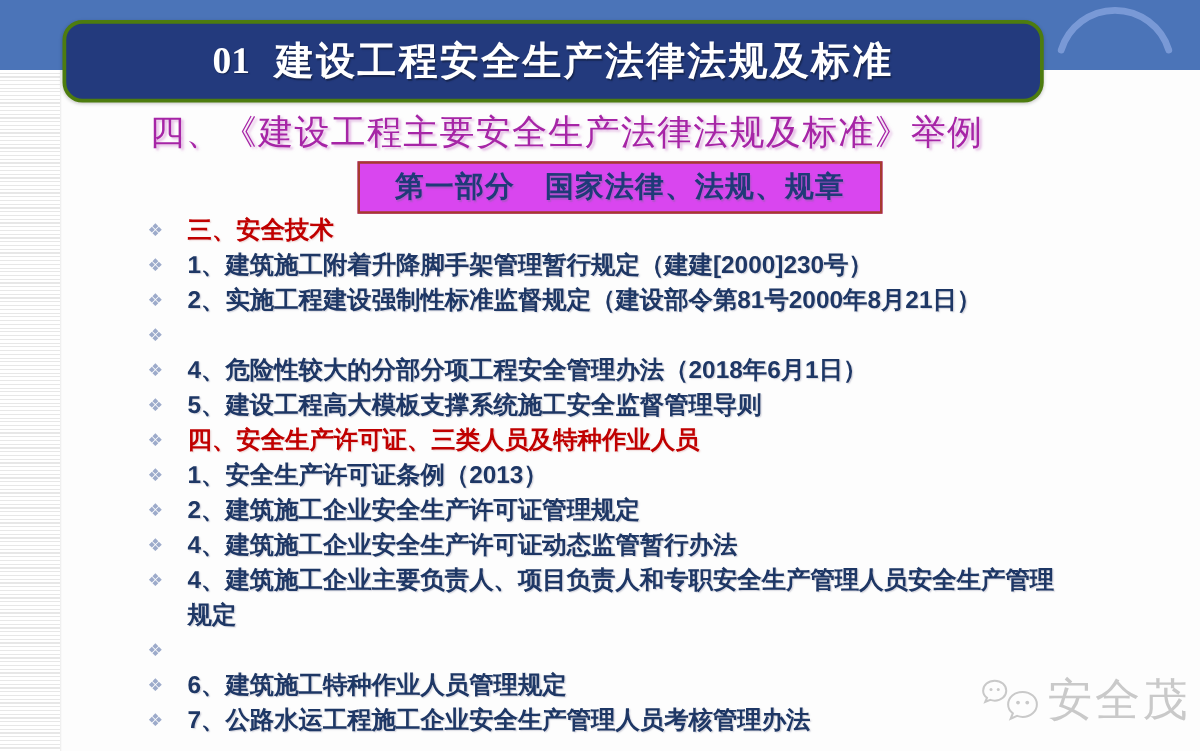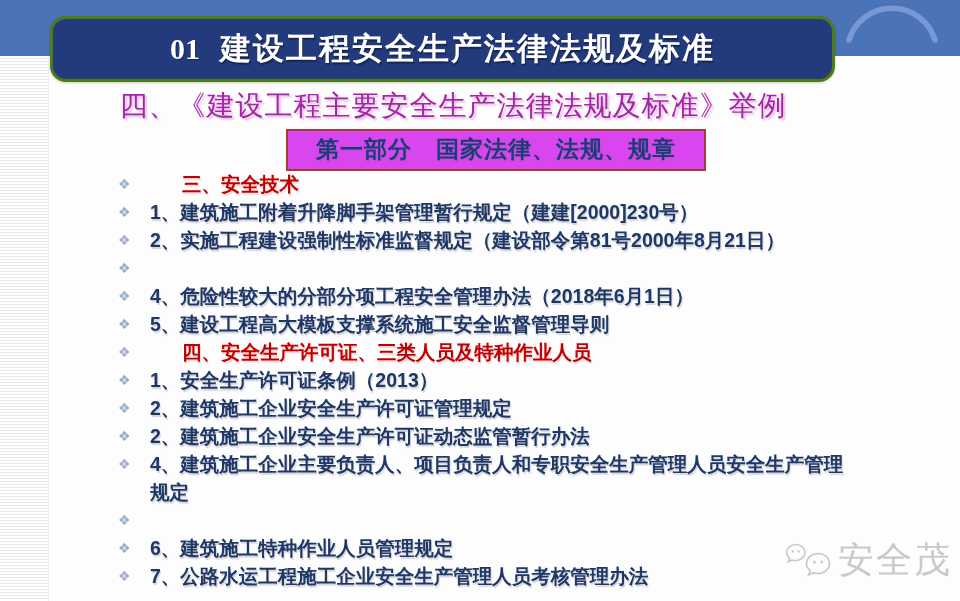--- a/index.html
+++ b/index.html
@@ -79,21 +79,20 @@
   .row .txt{
     flex:1;
     font-size:19.5px;font-weight:bold;line-height:28px;
     color:var(--list-text);
     text-shadow:1px 1.5px 1px rgba(120,120,145,.3);
     max-width:712px;
   }
   .row.section .txt{
     color:var(--list-section-text);
     text-shadow:1px 1.5px 1px rgba(200,130,130,.3);
-    margin-left:32px;
   }
   .watermark{
     position:absolute;right:8px;bottom:16px;
     display:flex;align-items:center;gap:7px;
     color:var(--watermark);
   }
   .watermark-label{
     font-size:36px;letter-spacing:2px;color:var(--watermark);
   }
 </style>
@@ -150,21 +149,21 @@
     <div class="row item">
       <span class="bullet">❖</span>
       <span class="txt">1、安全生产许可证条例（2013）</span>
     </div>
     <div class="row item">
       <span class="bullet">❖</span>
       <span class="txt">2、建筑施工企业安全生产许可证管理规定</span>
     </div>
     <div class="row item">
       <span class="bullet">❖</span>
-      <span class="txt">2、建筑施工企业安全生产许可证动态监管暂行办法</span>
+      <span class="txt">4、建筑施工企业安全生产许可证动态监管暂行办法</span>
     </div>
     <div class="row item">
       <span class="bullet">❖</span>
       <span class="txt">4、建筑施工企业主要负责人、项目负责人和专职安全生产管理人员安全生产管理规定</span>
     </div>
     <div class="row item">
       <span class="bullet">❖</span>
     </div>
     <div class="row item">
       <span class="bullet">❖</span>

